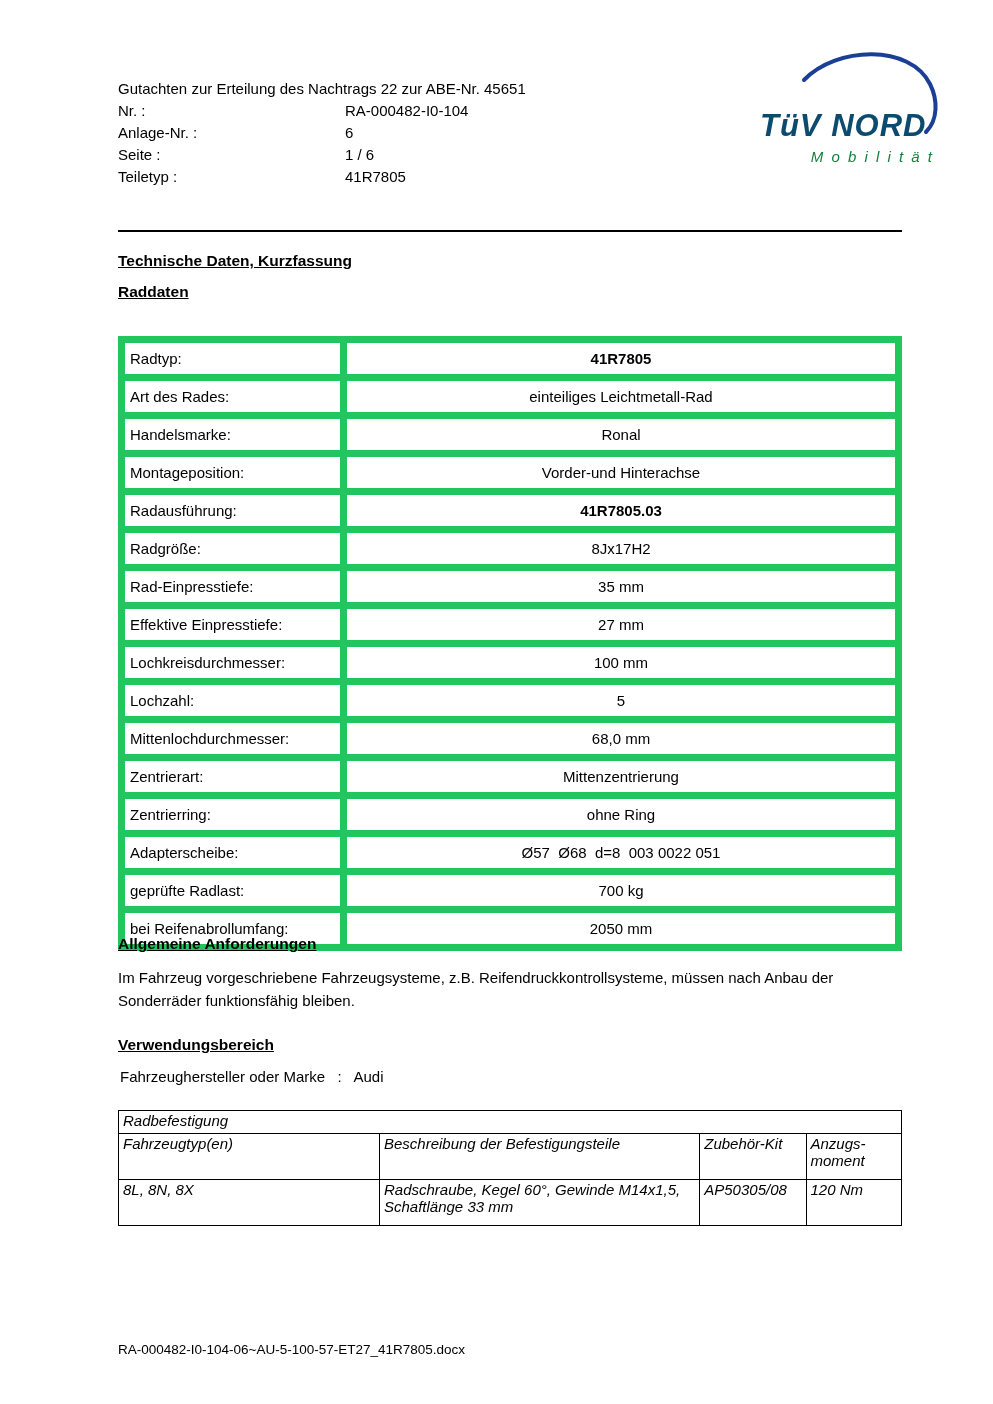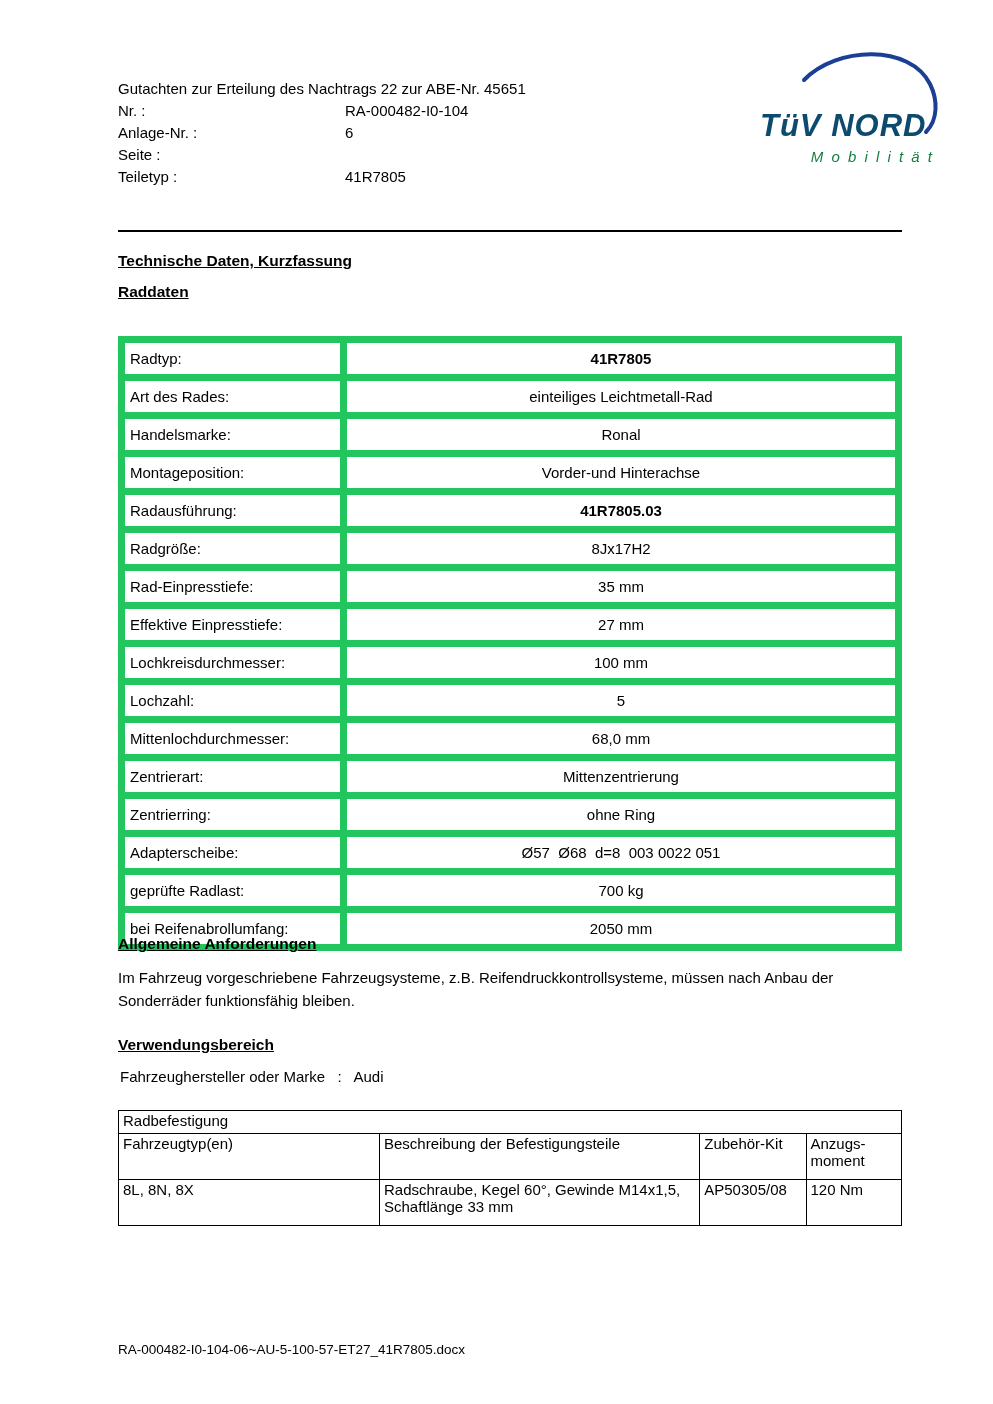--- a/index.html
+++ b/index.html
@@ -52,21 +52,21 @@
   .head-allg { position: absolute; left: 118px; top: 935px; }
   .allg-text { position: absolute; left: 118px; top: 966px; width: 772px; line-height: 23px; }
 
   
   .head-verw { position: absolute; left: 118px; top: 1036px; }
   .hersteller { position: absolute; left: 120px; top: 1068px; white-space: pre-wrap; }
 
   
   .bef-table-wrap { position: absolute; left: 118px; top: 1110px; }
   .bef-table { width: 784px; }
-  .bef-table td, .bef-table th { border: 1px solid #000; padding: 1px 4px; vertical-align: top; text-align: left; font-weight: normal; }
+  .bef-table td, .bef-table th { border: 1px solid #000; padding: 1px 4px; vertical-align: top; text-align: left; font-weight: normal; font-style: italic; }
   .bef-table .t-title td { height: 23px; }
   .bef-table .c1 { width: 268px; }
   .bef-table .c2 { width: 330px; }
   .bef-table .c3 { width: 107px; }
   .bef-table .c4 { width: 97px; }
   .bef-table .hdr td { height: 46px; }
   .bef-table .data td { height: 46px; }
 
   .footer { position: absolute; left: 118px; top: 1342px; font-size: 13.5px; }
 </style>
@@ -80,20 +80,21 @@
     <div class="field-row">
       <span class="field-label">Nr. :</span>
       <span class="field-value">RA-000482-I0-104</span>
     </div>
     <div class="field-row">
       <span class="field-label">Anlage-Nr. :</span>
       <span class="field-value">6</span>
     </div>
     <div class="field-row">
       <span class="field-label">Seite :</span>
+      <span class="field-value">1 / 6</span>
     </div>
     <div class="field-row">
       <span class="field-label">Teiletyp :</span>
       <span class="field-value">41R7805</span>
     </div>
   </div>
 
   <div class="logo-block">
     <svg class="logo-svg" width="210" height="130" viewBox="0 0 210 130">
       <path d="M 62 30 C 95 -4 168 -6 188 34 C 196 50 196 70 184 82" fill="none" stroke="#1b3f94" stroke-width="4" stroke-linecap="round"></path>

